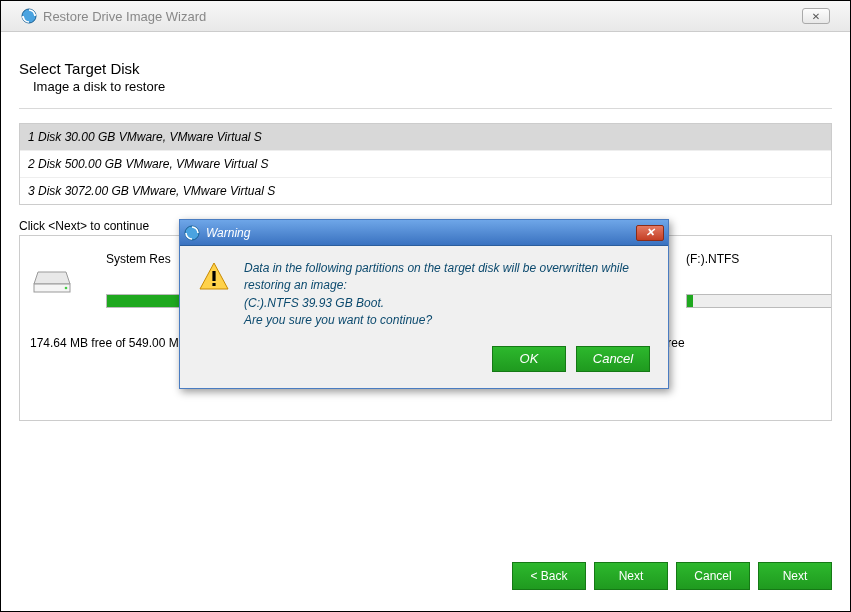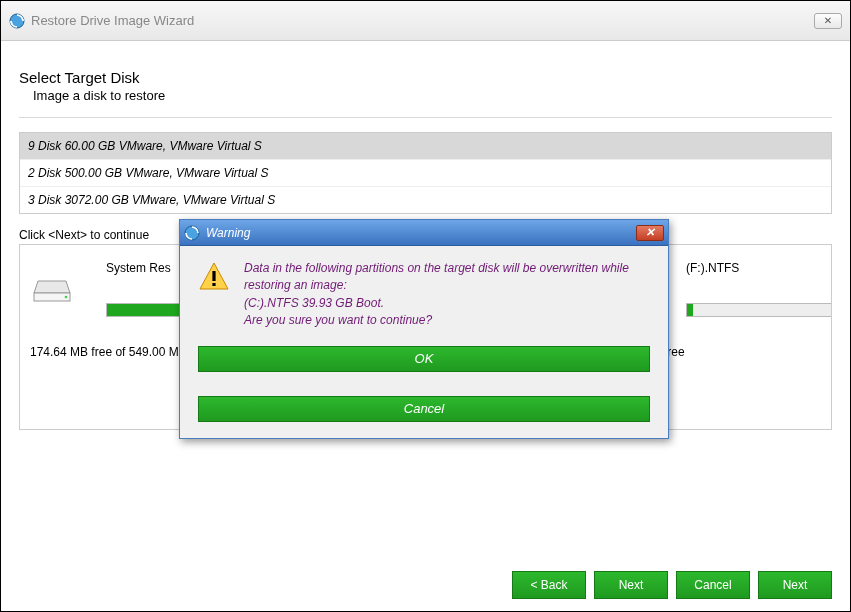--- a/index.html
+++ b/index.html
@@ -8,26 +8,26 @@
     font-family: Tahoma, "Segoe UI", Arial, sans-serif;
     font-size: 12px;
     background: #fff;
     width: 851px;
     height: 612px;
     position: relative;
     overflow: hidden;
     border: 1px solid #000;
   }
   .titlebar {
-    height: 40px;
+    height: 31px;
     background: linear-gradient(#f7f7f7,#e8e8e8);
     border-bottom: 1px solid #ccc;
     display: flex;
     align-items: center;
-    padding: 0 8px;
+    padding: 0 20px;
     color: #888;
     font-size: 13px;
     text-align: right;
   }
   .titlebar .spacer { flex: 1; }
   .app-icon {
     width: 16px; height: 16px; margin-right: 6px;
     display: flex; align-items: center; justify-content: center;
   }
   .app-icon svg { width:16px; height:16px; }
@@ -140,25 +140,24 @@
     border-radius: 2px;
     display:flex; align-items:center; justify-content:center;
     color:#fff; font-size:11px; font-weight:bold;
   }
   .modal-body {
     display:flex;
     padding: 14px 18px 8px 18px;
     gap: 14px;
   }
   .warn-icon { width:32px; flex-shrink:0; }
-  .modal-text { font-size:12px; line-height:1.45; color:#701a75; }
+  .modal-text { font-size:12px; line-height:1.45; color:#0c4a6e; }
   .modal-buttons {
-    display:flex; gap:24px; justify-content:flex-end;
+    display:flex; gap:10px; justify-content:flex-end;
     padding: 8px 18px 16px 18px;
-    flex-direction: column;
   }
   .btn-dlg {
     min-width: 74px; height: 26px;
     background: linear-gradient(#2db82d,#1f9a1f);
     border: 1px solid #157915;
     color:#fff; font-size:13px;
     display:flex; align-items:center; justify-content:center;
     cursor:pointer;
   }
 </style>
@@ -179,21 +178,21 @@
   <span class="spacer"></span>
   <span class="win-close">✕</span>
 </div>
 
 <div class="content">
   <div class="heading">Select Target Disk</div>
   <div class="subheading">Image a disk to restore</div>
   <hr class="hr">
 
   <div class="disk-list">
-    <div class="disk-row selected">9 Disk 60.00 GB VMware,  VMware Virtual S</div>
+    <div class="disk-row selected">1 Disk 30.00 GB VMware,  VMware Virtual S</div>
     <div class="disk-row">2 Disk 500.00 GB VMware,  VMware Virtual S</div>
     <div class="disk-row" style="border-bottom:none">3 Disk 3072.00 GB VMware,  VMware Virtual S</div>
   </div>
 
   <div class="continue-note">Click &lt;Next&gt; to continue</div>
 
   <div class="partitions-panel">
 
     <div class="part">
       <span class="drive-icon">

